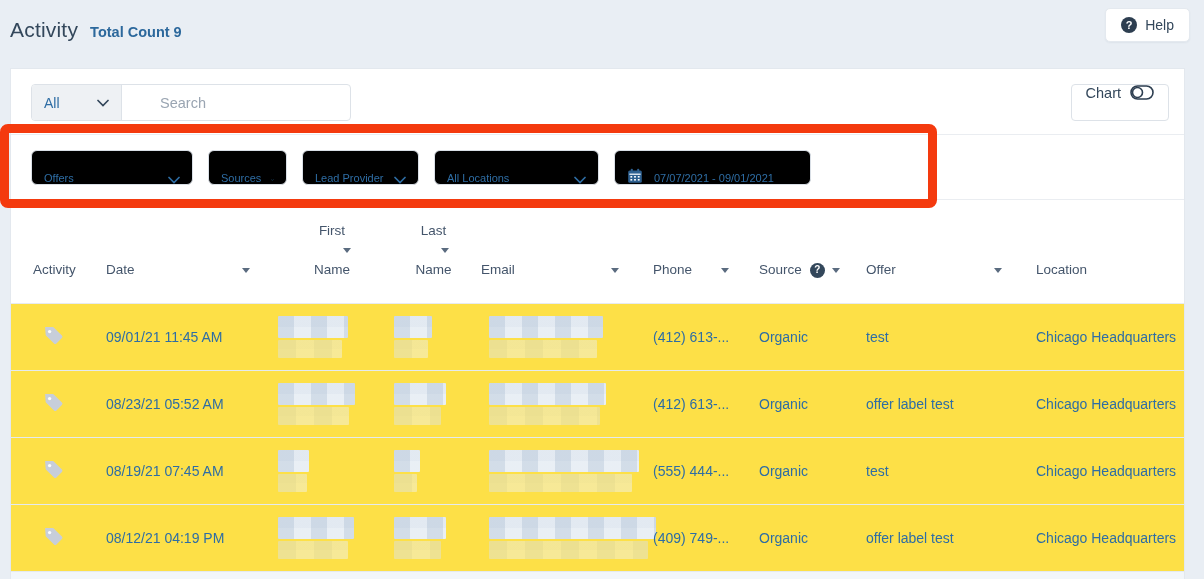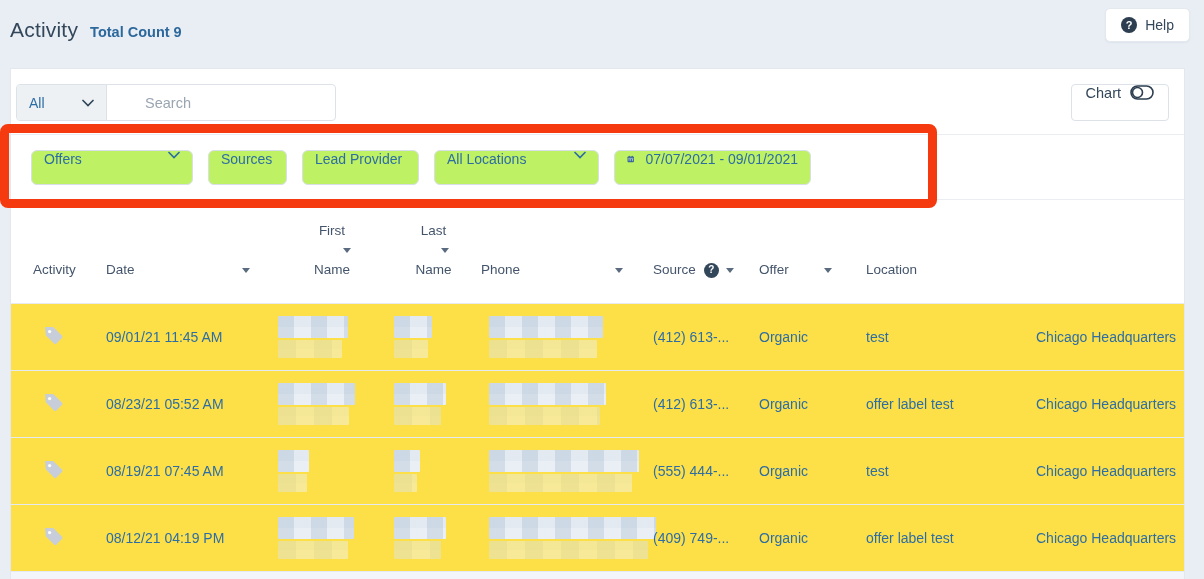--- a/index.html
+++ b/index.html
@@ -31,21 +31,21 @@
 
   
   .panel {
     position:absolute; left:10px; top:68px; width:1175px; bottom:-8px;
     background:#fff; border:1px solid #e3e8ee; border-bottom:none;
   }
 
   
   .toolbar { position:relative; height:66px; border-bottom:1px solid #eaedf1; }
   .search-group {
-    position:absolute; left:5px; top:15px; height:37px; display:flex;
+    position:absolute; left:20px; top:15px; height:37px; display:flex;
     border:1px solid #dde2e8; border-radius:4px; overflow:hidden; background:#fff;
   }
   .search-cat {
     width:90px; background:#eef1f4; border-right:1px solid #dde2e8;
     display:flex; align-items:center; justify-content:space-between;
     padding:0 12px; font-size:14px; color:#2e6da4; cursor:pointer;
   }
   .search-box { width:200px; display:flex; align-items:center;margin-left:28px; }
   .search-input {
     border:none; outline:none; flex:1; padding:0 10px; font-size:14.5px;
@@ -57,23 +57,23 @@
     position:absolute; right:15px; top:15px; height:37px;
     background:#fff; border:1px solid #dde2e8; border-radius:4px;
     padding:0 14px; display:flex; align-items:flex-start; gap:9px;
     font-size:14.5px; color:#33475b; cursor:pointer;
   }
 
   
   .filters { position:relative; height:65px; border-bottom:1px solid #eaedf1;
     display:flex; align-items:center; gap:15px; padding-left:20px; }
   .pill {
-    height:35px; border:1px solid #d9dfe6; border-radius:6px; background:#bef264;
-    display:flex; align-items:flex-start; justify-content:space-between;
-    padding:0 12px; font-size:14px; color:#2e6da4; cursor:pointer; gap:10px;
+    height:35px; border:1px solid #d9dfe6; border-radius:6px; background:#000000;
+    display:flex; align-items:flex-end; justify-content:space-between;
+    padding:0 12px; font-size:11px; color:#2e6da4; cursor:pointer; gap:10px;
     white-space:nowrap;
   }
   .pill.w-offers { width:162px; }
   .pill.w-usertype { width:97px; }
   .pill.w-sources { width:79px; }
   .pill.w-lead { width:117px; }
   .pill.w-loc { width:165px; }
   .pill.w-date { width:197px; justify-content:flex-start; gap:11px; }
 
   
@@ -223,20 +223,24 @@
         </span>
       <span class="hline">Name</span>
     </div>
     <div class="hstack">
       <span class="hline">
           <span>Last</span>
           <span class="caret" style="margin-left:22px"></span>
         </span>
       <span class="hline">Name</span>
     </div>
+    <div class="hcell pr-email">
+      <span>Email</span>
+      <span class="caret auto"></span>
+    </div>
     <div class="hcell pr-phone">
       <span>Phone</span>
       <span class="caret auto"></span>
     </div>
     <div class="hcell">
       <span>Source</span>
       <span class="srcq">?</span>
       <span class="caret"></span>
     </div>
     <div class="hcell pr-offer">

